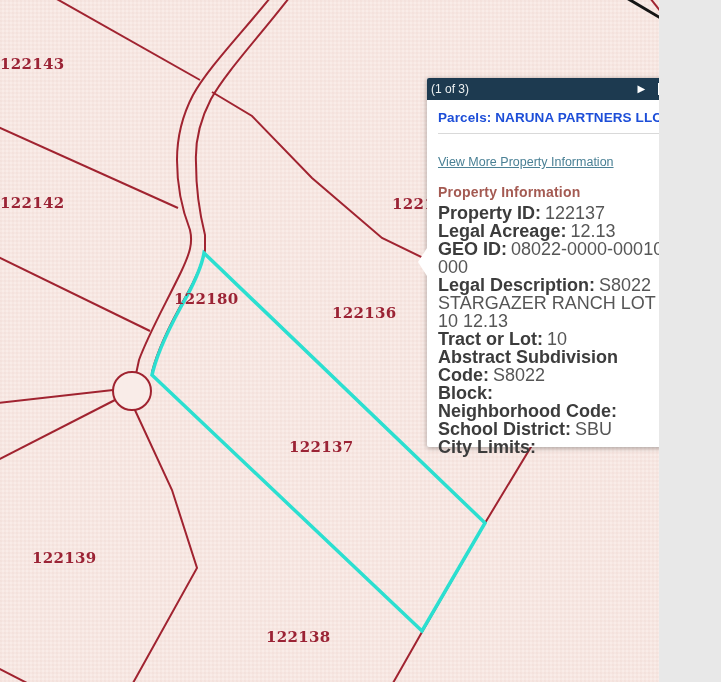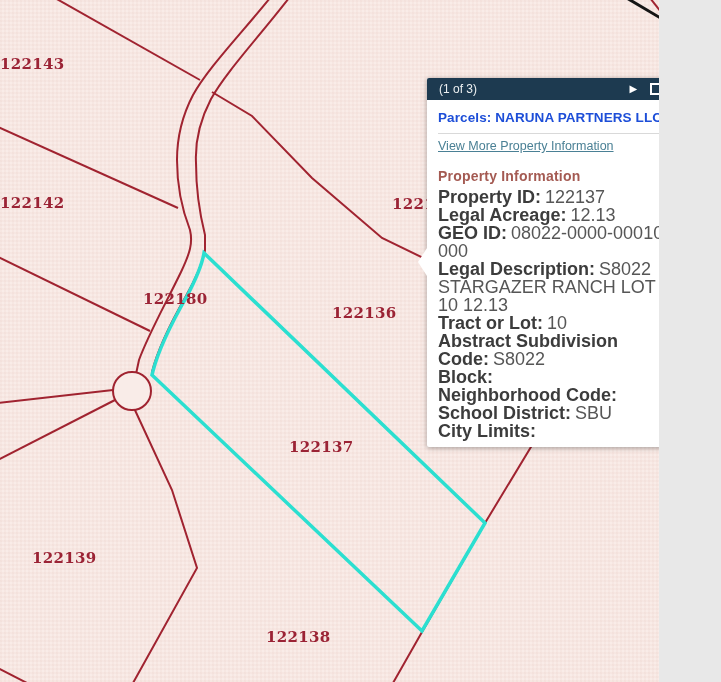--- a/index.html
+++ b/index.html
@@ -20,21 +20,21 @@
     white-space:nowrap;letter-spacing:.3px;
   }
   
   #popup{
     position:absolute;left:427px;top:78px;width:273px;height:369px;z-index:10;
     background:#fff;box-shadow:0 1px 5px rgba(0,0,0,.35);border-radius:2px;
   }
   #popup-header{
     position:absolute;left:0;top:0;right:0;height:22px;background:#1d3a50;color:#ecf0f1;
     display:flex;align-items:center;justify-content:space-between;
-    padding:0 12px;box-sizing:border-box;border-radius:2px 2px 0 0;
+    padding:0 4px;box-sizing:border-box;border-radius:2px 2px 0 0;
   }
   #popup-pager{font-size:12px;}
   .hdr-btns{display:flex;align-items:center;gap:13px;}
   .hdr-btn{color:#fff;cursor:pointer;display:inline-flex;align-items:center;justify-content:center;}
   .next-glyph{font-size:10px;line-height:1;}
   .max-box{width:9px;height:8px;border:2px solid #fff;display:inline-block;}
   .close-glyph{font-size:14px;font-weight:bold;line-height:1;}
   #popup-arrow{
     position:absolute;left:-9px;top:170px;width:0;height:0;
     border-top:14px solid transparent;border-bottom:14px solid transparent;
@@ -42,21 +42,21 @@
   }
   #popup-body{
     position:absolute;left:0;top:22px;right:0;bottom:0;
     padding:10px 26px 8px 11px;box-sizing:border-box;color:#555;
   }
   #popup-title{font-size:13.5px;font-weight:bold;color:#1d4ed8;letter-spacing:.1px;}
   .divider{border:none;border-top:1px solid #d9d9d9;margin:8px 0 0 0;}
   .popup-link{
     display:inline-block;color:#4a8095;font-size:12.5px;text-decoration:underline;cursor:pointer;
   }
-  #link-more{margin-top:5px;}
+  #link-more{margin-top:21px;}
   #link-gis{margin-top:15px;}
   #section-heading{
     margin:14px 0 4px 0;font-size:14px;font-weight:bold;color:#a45a52;letter-spacing:.2px;
   }
   .field-row{font-size:18px;line-height:18px;color:#565656;}
   .field-label{font-weight:bold;color:#3c3c3c;}
   .field-value{margin-left:4px;}
   #popup-footer{
     position:absolute;left:11px;right:14px;bottom:12px;
     display:flex;align-items:center;justify-content:space-between;
@@ -97,21 +97,21 @@
 
     <path d="M 625,-3 L 723,55" stroke="#151515" stroke-width="3" fill="none"></path>
 
     <circle cx="132" cy="391" r="19" fill="#f9ece8" stroke="#a02330" stroke-width="2"></circle>
 
     <path d="M 204,253 C 202,265 196,279 187,296 C 171,324 159,348 153,371 L 152,375 L 422,631 L 485,523 Z" fill="none" stroke="#2bdfd0" stroke-width="3.5" stroke-linejoin="miter"></path>
   </svg>
 
   <div class="parcel-label" style="left:0px;top:57px">122143</div>
   <div class="parcel-label" style="left:0px;top:196px">122142</div>
-  <div class="parcel-label" style="left:143px;top:292px">122180</div>
+  <div class="parcel-label" style="left:174px;top:292px">122180</div>
   <div class="parcel-label" style="left:392px;top:197px">12213</div>
   <div class="parcel-label" style="left:332px;top:306px">122136</div>
   <div class="parcel-label" style="left:289px;top:440px">122137</div>
   <div class="parcel-label" style="left:32px;top:551px">122139</div>
   <div class="parcel-label" style="left:266px;top:630px">122138</div>
 
   <div id="popup">
     <div id="popup-arrow"></div>
 
     <div id="popup-header">

